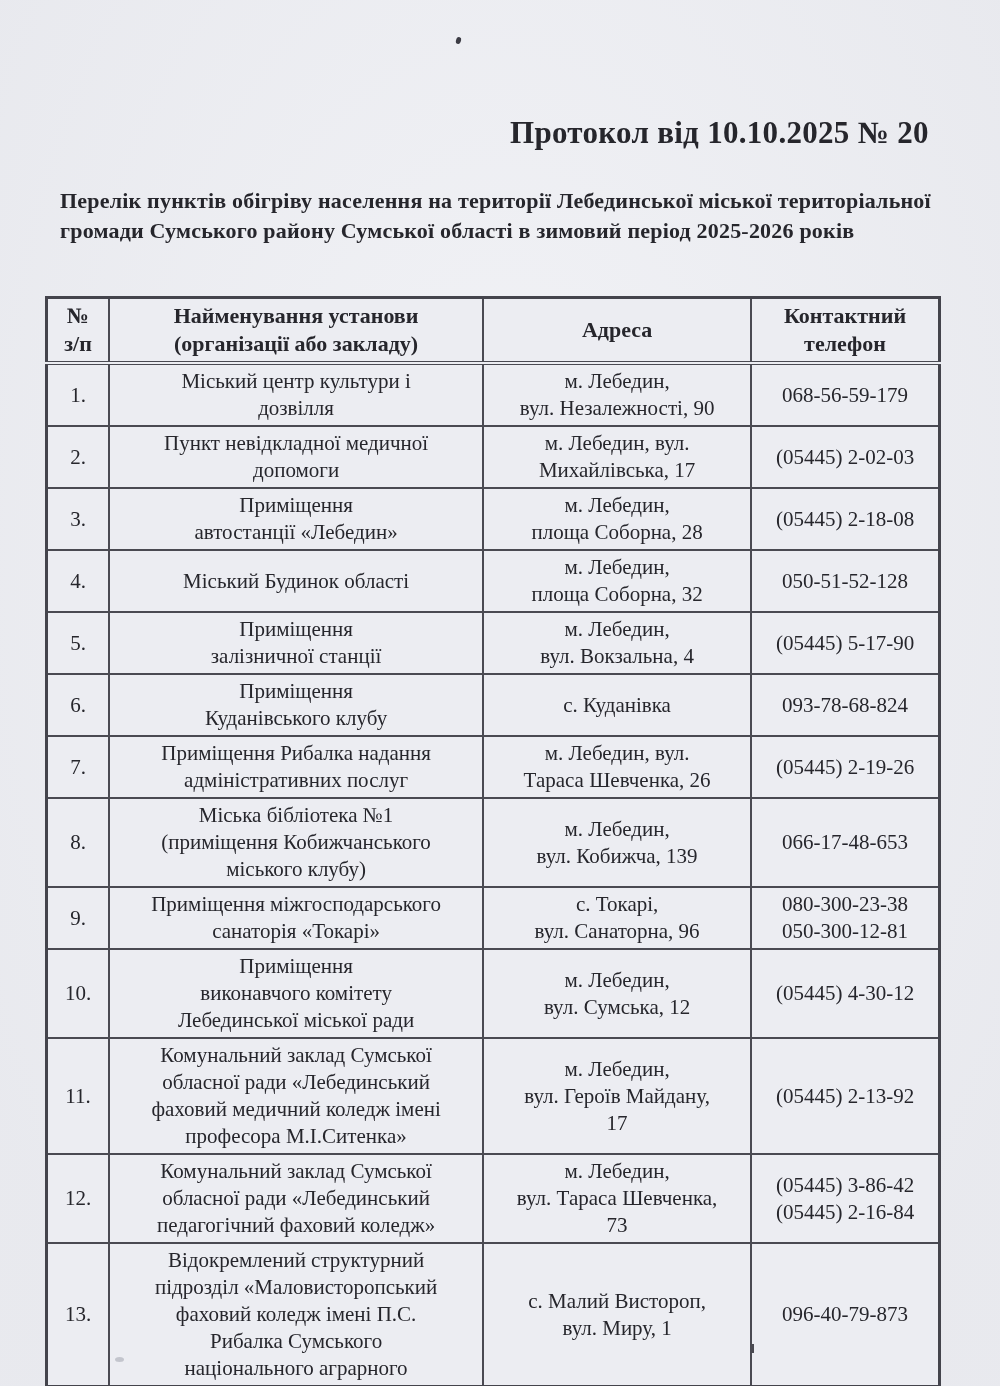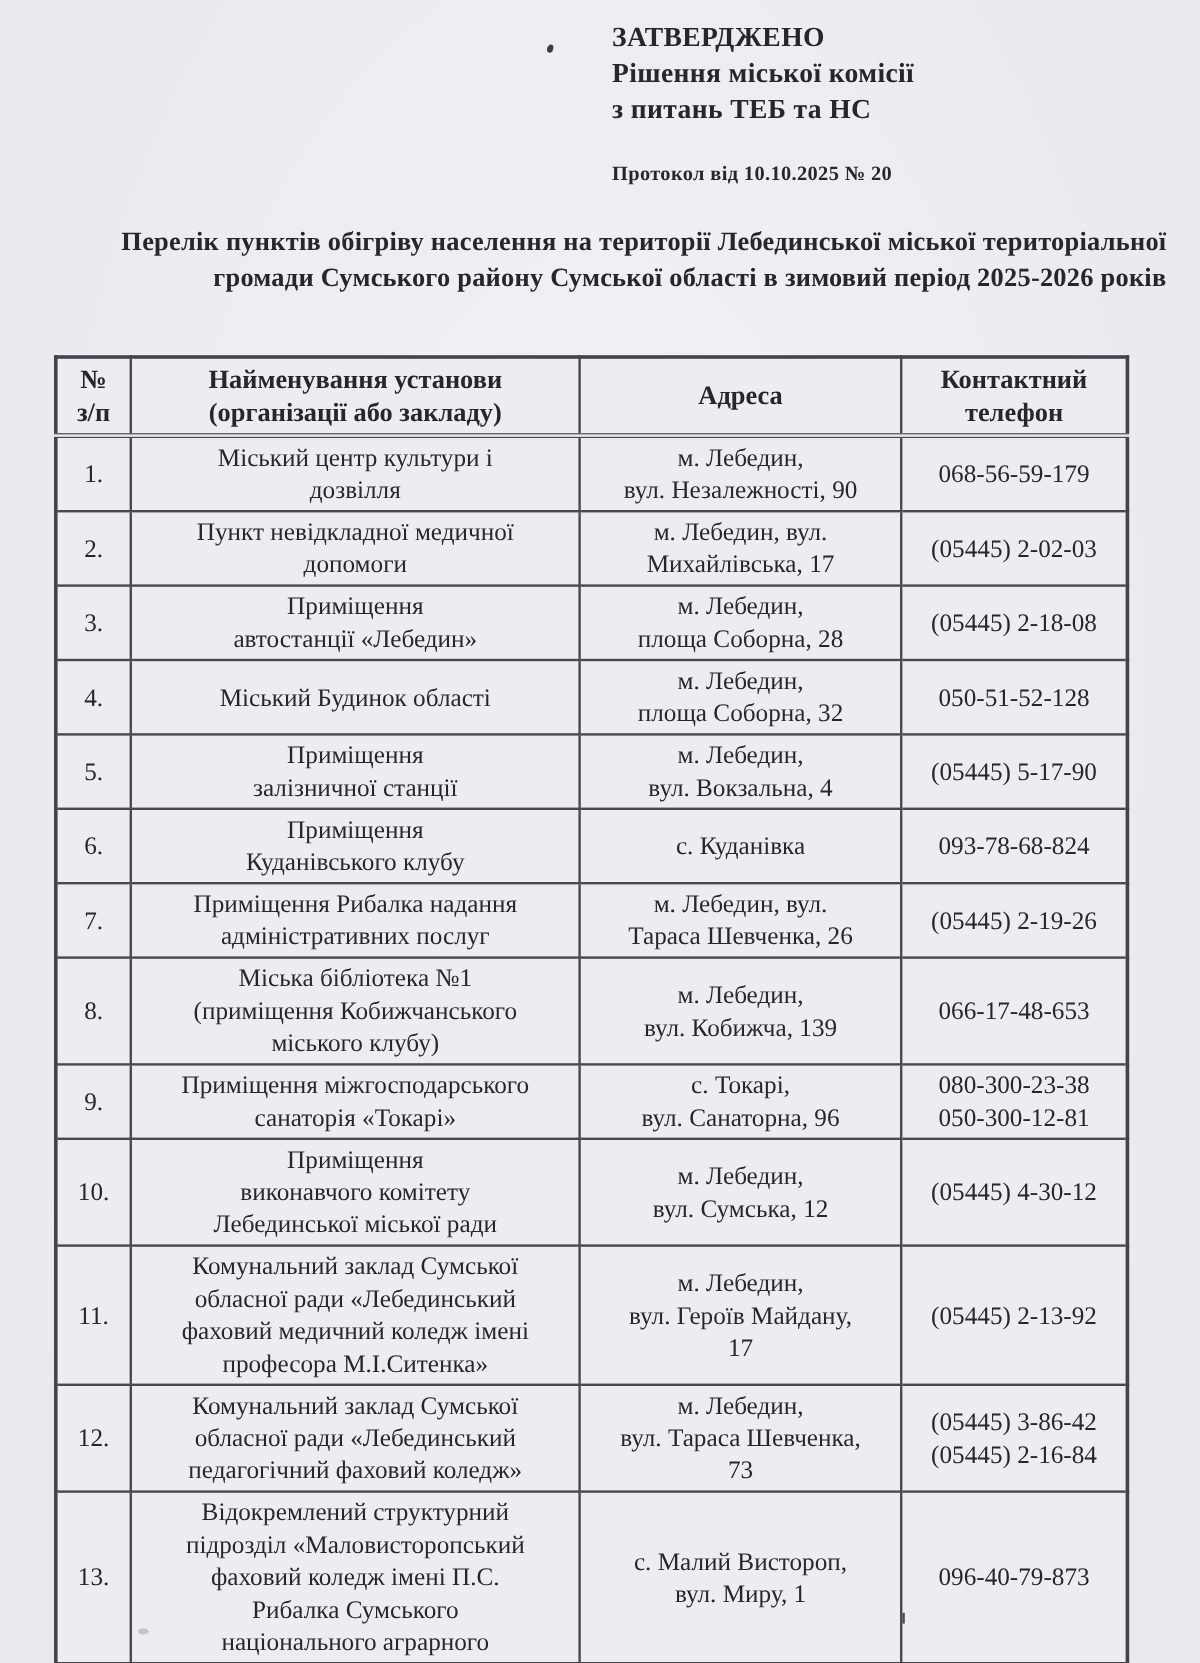--- a/index.html
+++ b/index.html
@@ -29,38 +29,37 @@
     top: 16px;
     font-weight: bold;
     font-size: 23px;
     line-height: 30px;
     letter-spacing: 0.3px;
     white-space: pre-line;
   }
   .protocol {
     position: absolute;
     left: 510px;
-    top: 130px;
-    font-weight: bold;
-    font-size: 17px;
+    top: 118px;
+    font-weight: bold;
+    font-size: 31px;
     line-height: 30px;
     letter-spacing: 0.3px;
   }
   
   .doc-title {
     position: absolute;
     left: 60px;
     top: 186px;
     width: 880px;
-    text-align: right;
+    text-align: left;
     font-weight: bold;
     font-size: 22px;
     line-height: 30px;
     letter-spacing: 0.2px;
-    margin-left: 32px;
   }
   
   table.heat-table {
     position: absolute;
     left: 45px;
     top: 296px;
     width: 896px;
     border-collapse: collapse;
     table-layout: fixed;
     background: #ecedf2;
@@ -121,23 +120,20 @@
     background: #4a4a52;
   }
 </style>
 </head>
 <body>
 
 <div class="page">
 
   <span class="speck-top"></span>
 
-  <div class="approval">ЗАТВЕРДЖЕНО
-Рішення міської комісії
-з питань ТЕБ та НС</div>
 
   <div class="protocol">Протокол від 10.10.2025 № 20</div>
 
   <div class="doc-title">Перелік пунктів обігріву населення на території Лебединської міської територіальної громади Сумського району Сумської області в зимовий період 2025-2026 років</div>
 
   <table class="heat-table">
     <colgroup>
       <col class="c-num">
         <col class="c-name">
         <col class="c-addr">

